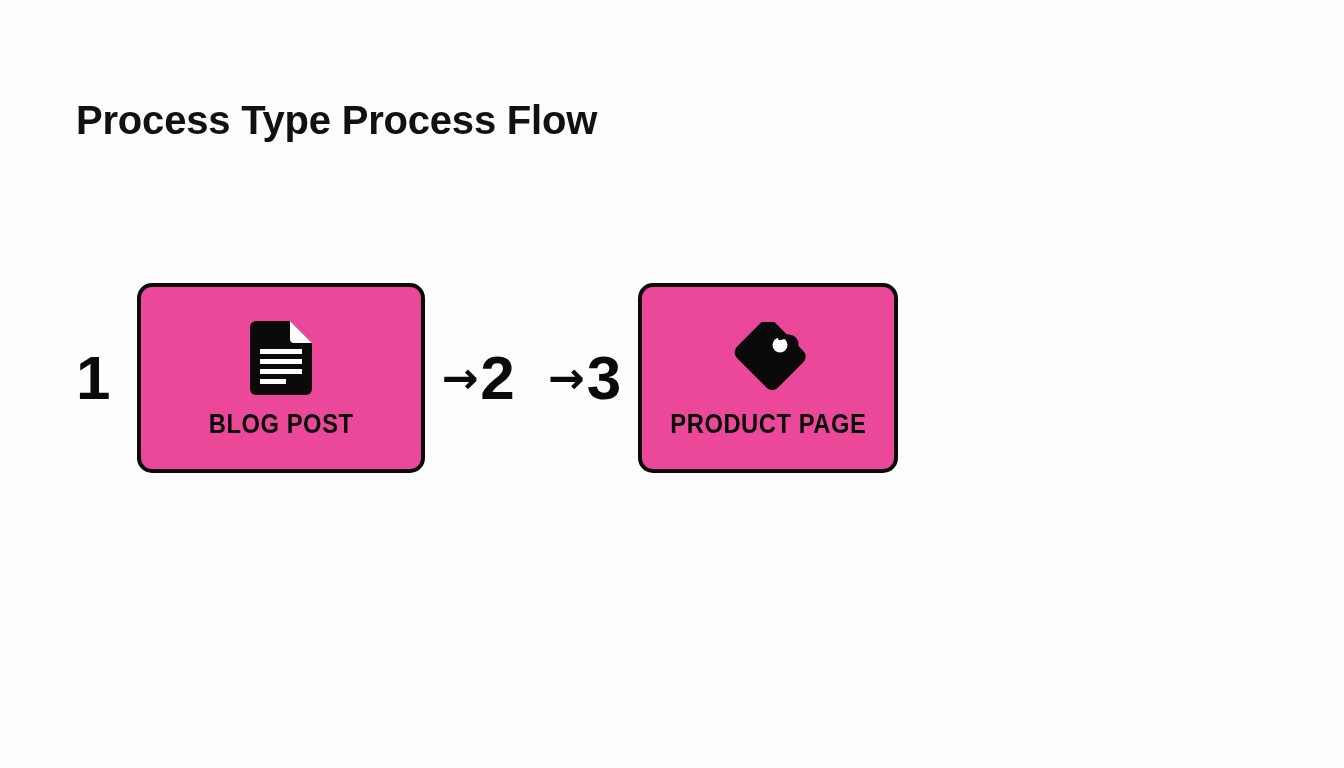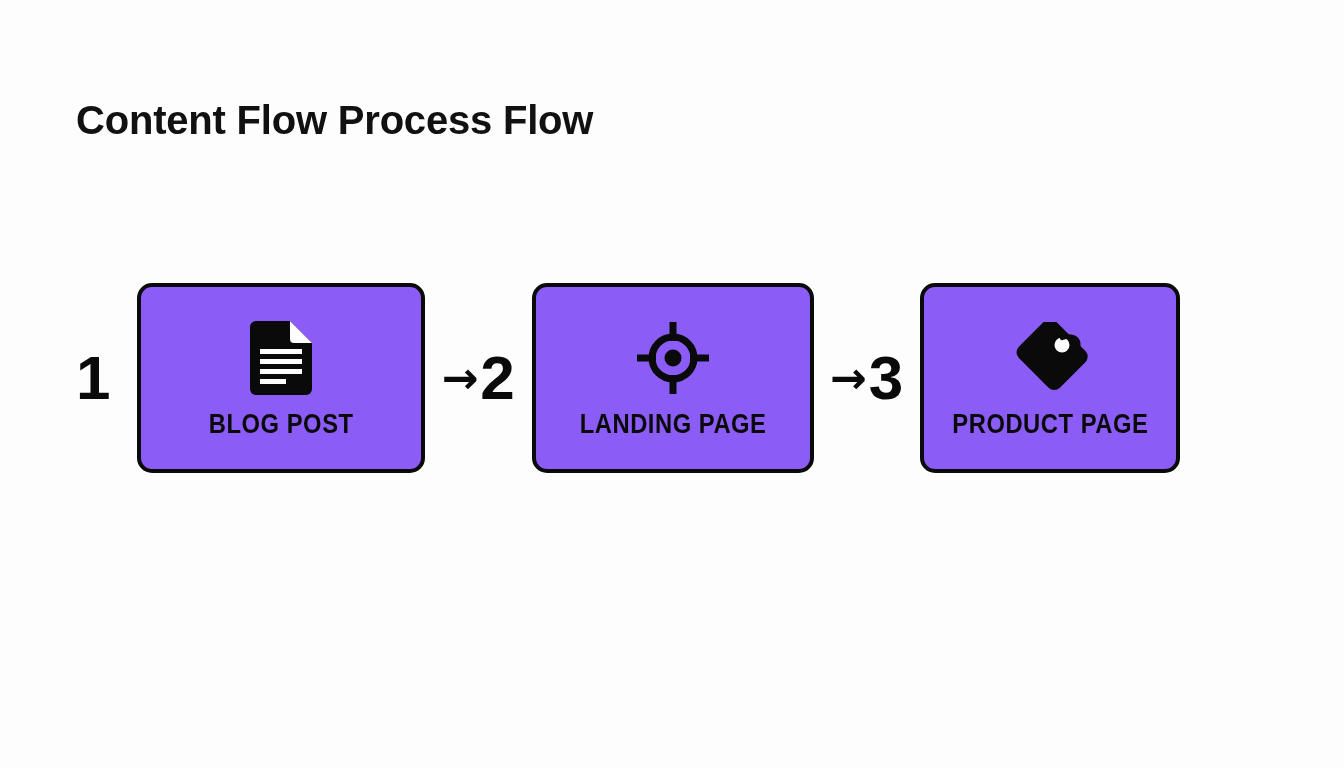--- a/index.html
+++ b/index.html
@@ -83,21 +83,21 @@
     padding-left: 16px;
     padding-right: 18px;
   }
 
   
   .card {
     box-sizing: border-box;
     height: 190px;
     border: 4px solid #0a0a0a;
     border-radius: 15px;
-    background: #8b5cf6;
+    background: #ec4899;
     display: flex;
     flex-direction: column;
     align-items: center;
     justify-content: center;
     padding: 10px 14px 6px 14px;
   }
   .card--w1 { width: 288px; }
   .card--w2 { width: 282px; }
   .card--w3 { width: 260px; }
 
@@ -116,21 +116,21 @@
     text-align: center;
     white-space: nowrap;
     transform: scaleX(0.88);
   }
 
   svg { display: block; }
 </style>
 </head>
 <body>
 
-<div class="page-title">Content Flow Process Flow</div>
+<div class="page-title">Process Type Process Flow</div>
 
 <div class="flow-row">
 
   <div class="step-group">
     <div class="connector connector--lead">
       <span class="step-number">1</span>
     </div>
 
     <div class="card card--w1">
       <div class="card-icon">
@@ -146,33 +146,20 @@
       <div class="card-label">BLOG POST</div>
     </div>
   </div>
 
   <div class="step-group">
     <div class="connector connector--mid">
       <span class="arrow-glyph">→</span>
       <span class="step-number">2</span>
     </div>
 
-    <div class="card card--w2">
-      <div class="card-icon">
-        <svg width="72" height="72" viewBox="0 0 72 72" aria-hidden="true">
-          <circle cx="36" cy="36" r="21" fill="none" stroke="#0a0a0a" stroke-width="7"></circle>
-          <circle cx="36" cy="36" r="8.5" fill="#0a0a0a"></circle>
-          <rect x="32.5" y="0" width="7" height="19" fill="#0a0a0a"></rect>
-          <rect x="32.5" y="53" width="7" height="19" fill="#0a0a0a"></rect>
-          <rect x="0" y="32.5" width="19" height="7" fill="#0a0a0a"></rect>
-          <rect x="53" y="32.5" width="19" height="7" fill="#0a0a0a"></rect>
-        </svg>
-      </div>
-      <div class="card-label">LANDING PAGE</div>
-    </div>
   </div>
 
   <div class="step-group">
     <div class="connector connector--mid">
       <span class="arrow-glyph">→</span>
       <span class="step-number">3</span>
     </div>
 
     <div class="card card--w3">
       <div class="card-icon">

